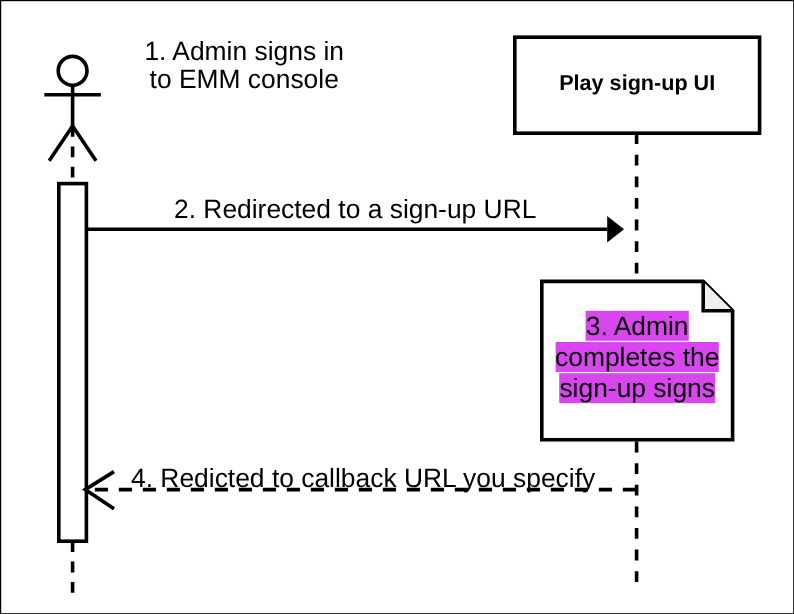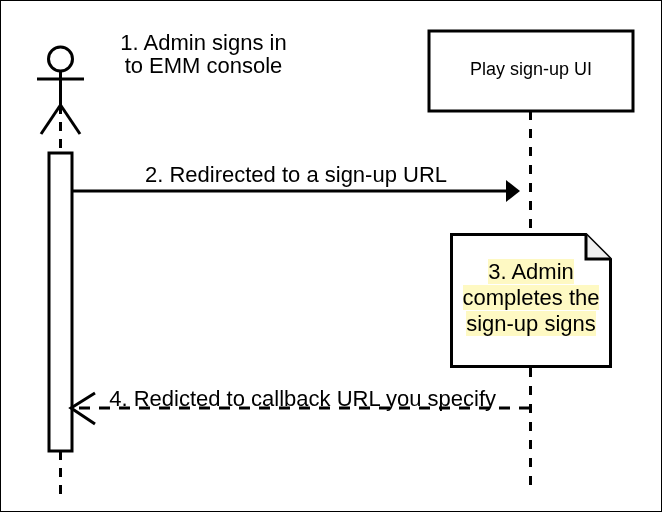--- a/index.html
+++ b/index.html
@@ -36,40 +36,41 @@
   #step1-label {
     left: 95px;
     top: 30px;
     width: 215px;
   }
   #participant-label {
     left: 428px;
     top: 57px;
     width: 204px;
     font-size: 18px;
+    font-weight: bold;
   }
   #step2-label {
     left: 75px;
     top: 162px;
     width: 440px;
   }
   #step4-label {
     left: 85px;
     top: 386px;
     width: 410px;
     text-align: right;
   }
   #note-label {
     left: 452px;
     top: 258px;
     width: 156px;
     line-height: 26px;
   }
   #note-label span {
-    background: #fef9c3;
+    background: #d946ef;
   }
 </style>
 </head>
 <body>
 
 <div id="canvas">
 
   <svg class="layer" viewBox="0 0 662 512" xmlns="http://www.w3.org/2000/svg">
 
     <g>

